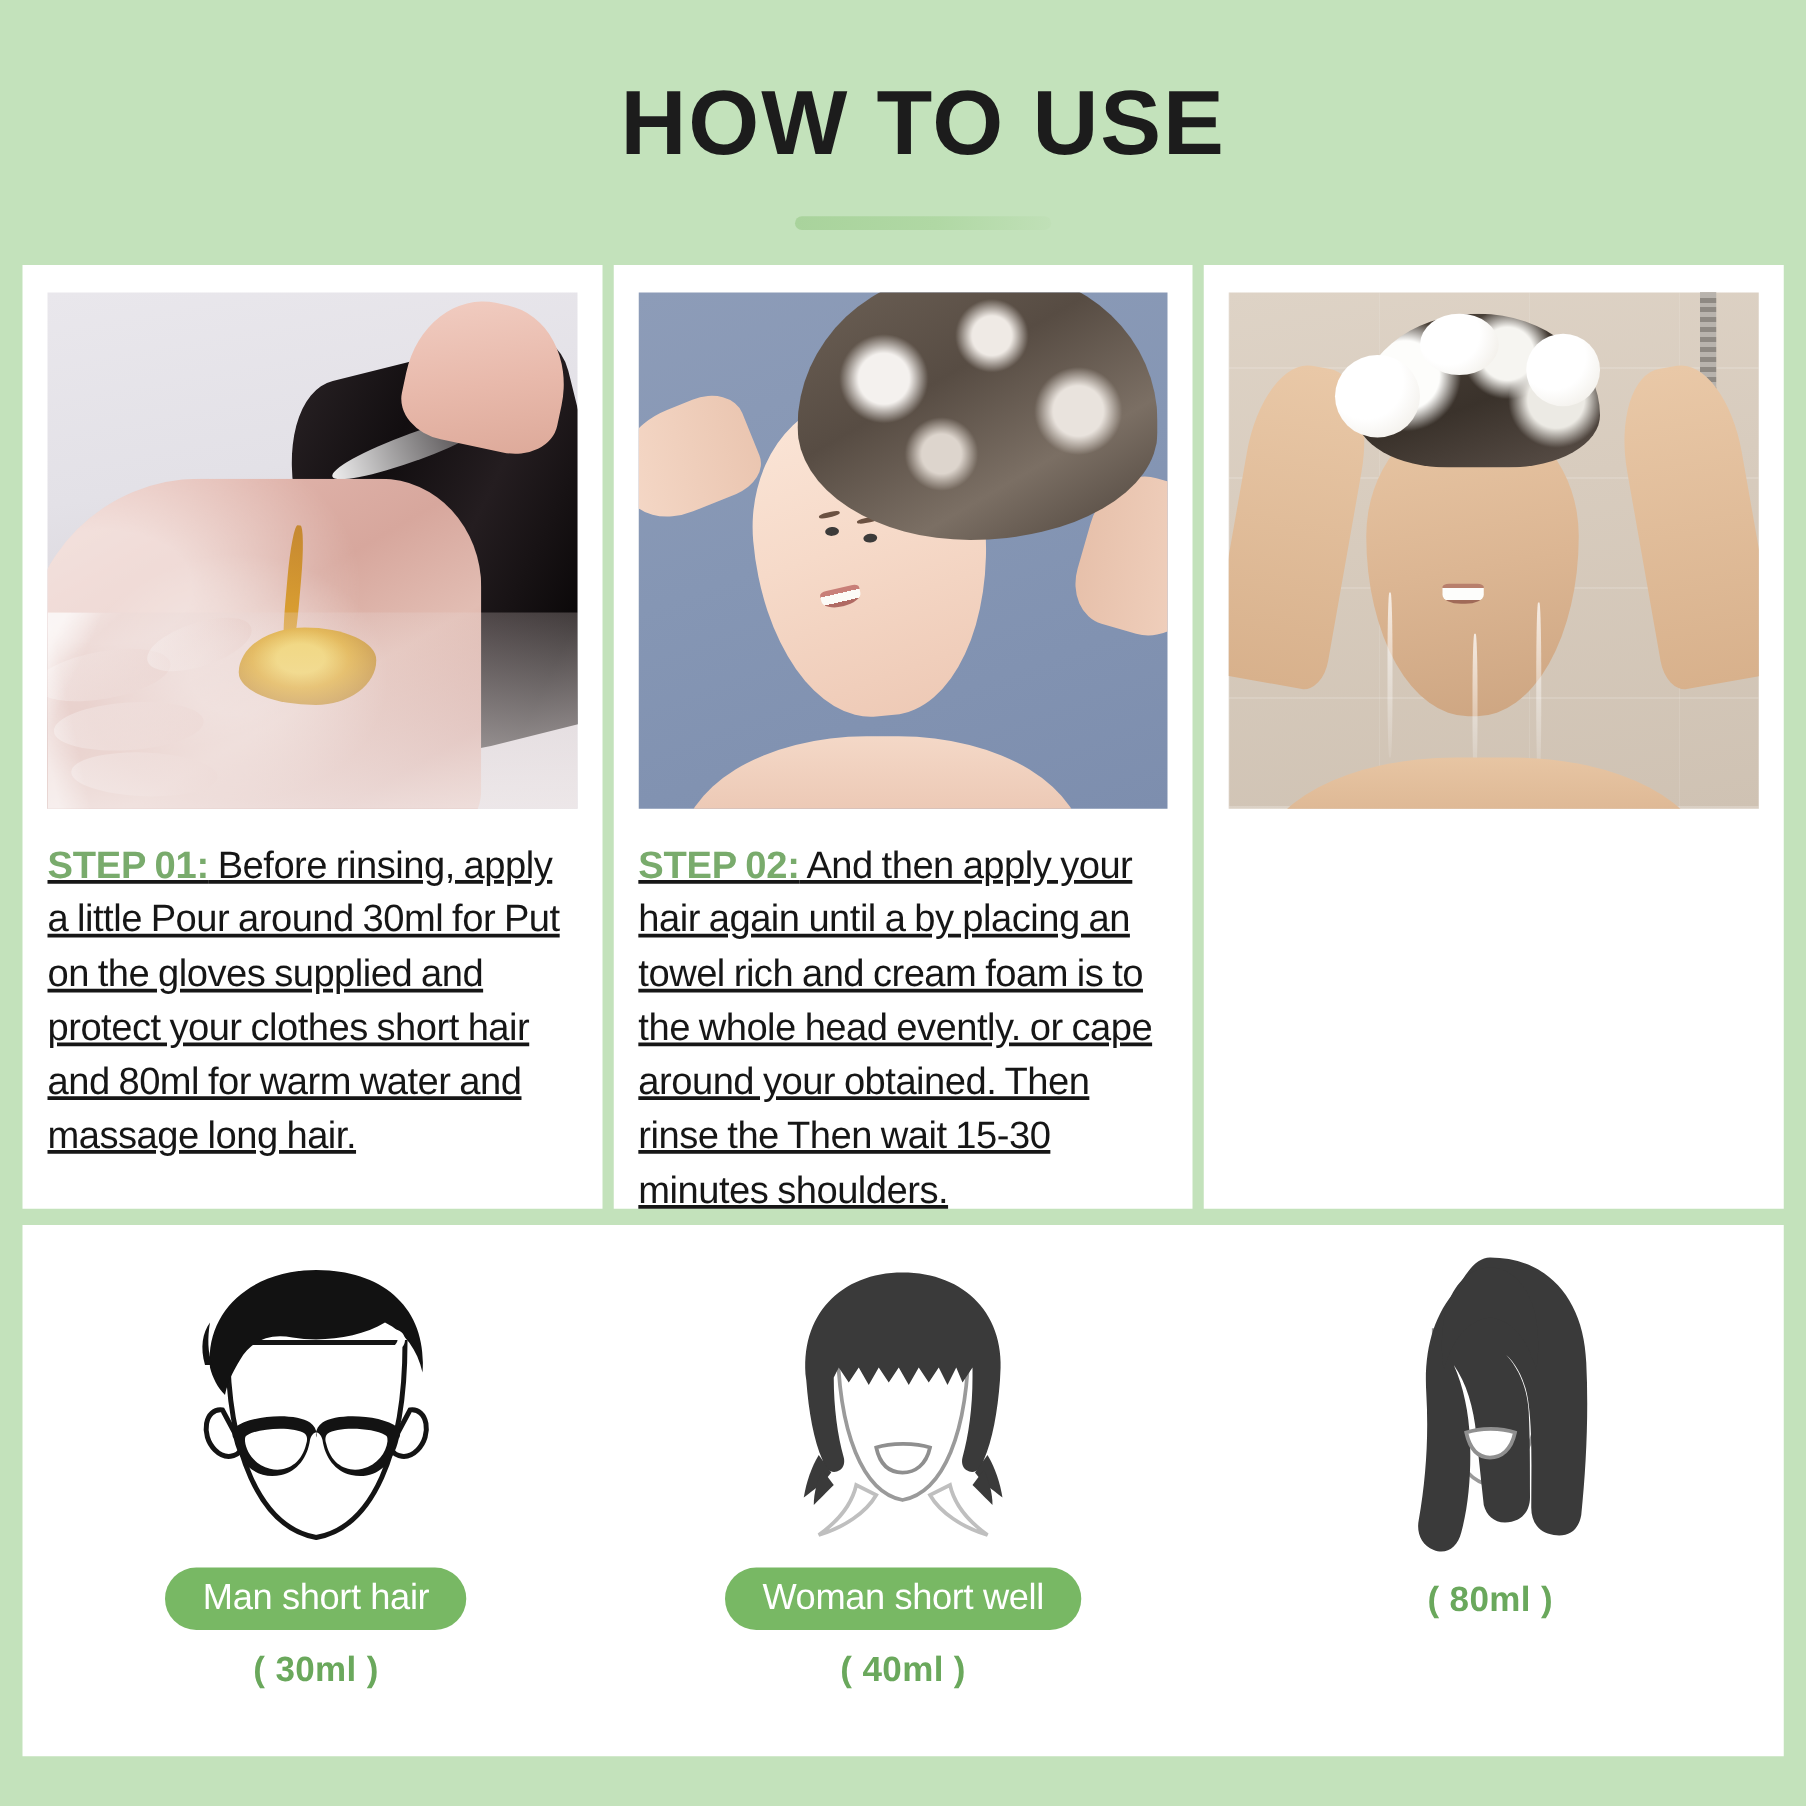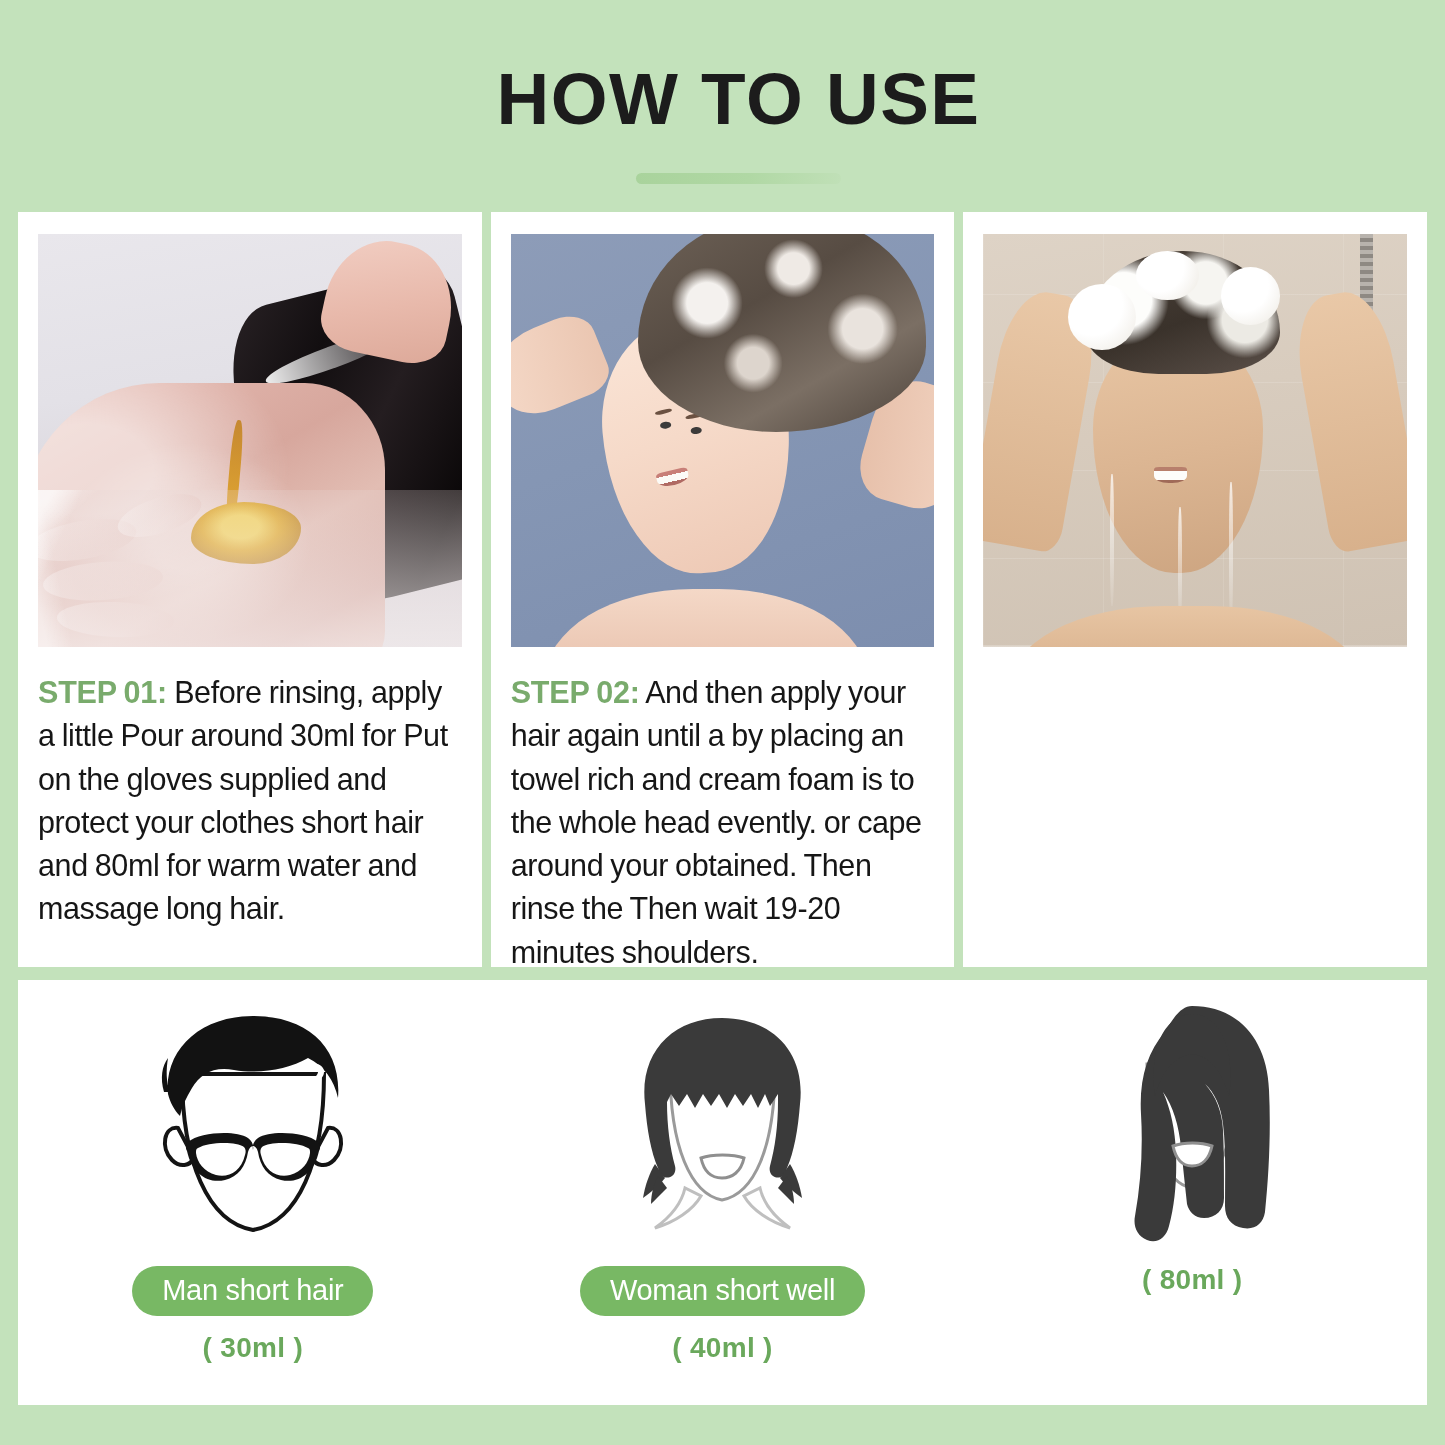--- a/index.html
+++ b/index.html
@@ -306,20 +306,21 @@
 
   
   .step-text {
     margin-top: 24px;
     font-size: 30.5px;
     line-height: 1.42;
     color: #161616;
     font-family: "Liberation Sans", sans-serif;
     letter-spacing: -0.4px;
     word-spacing: -1px;
+    text-decoration: underline;
   }
   .step-label {
     color: #79ab6c;
     font-weight: 700;
     letter-spacing: -0.2px;
   }
 
   
   .bottom {
     position: absolute;
@@ -341,21 +342,21 @@
   }
   .persona-figure {
     width: 250px;
     height: 250px;
     display: flex;
     align-items: flex-end;
     justify-content: center;
   }
   .persona-figure svg { display: block; }
   .pill {
-    margin-top: 18px;
+    margin-top: 6px;
     background: #78b864;
     color: #ffffff;
     border-radius: 999px;
     padding: 9px 30px 11px 30px;
     font-size: 29px;
     font-weight: 400;
     letter-spacing: -0.3px;
     white-space: nowrap;
     line-height: 1.05;
   }
@@ -403,21 +404,21 @@
         <div class="face">
           <div class="brow b1"></div>
           <div class="brow b2"></div>
           <div class="eye e1"></div>
           <div class="eye e2"></div>
           <div class="smile"></div>
         </div>
         <div class="hair"></div>
         <div class="shoulder"></div>
       </div>
-      <div class="step-text"><span class="step-label">STEP 02:</span><span>  And then apply your hair again until a by placing an towel rich and cream foam is to the whole head evently. or cape around your obtained. Then rinse the Then wait 19-20 minutes shoulders.</span></div>
+      <div class="step-text"><span class="step-label">STEP 02:</span><span>  And then apply your hair again until a by placing an towel rich and cream foam is to the whole head evently. or cape around your obtained. Then rinse the Then wait 15-30 minutes shoulders.</span></div>
     </div>
 
     <div class="card">
       <div class="photo ph3">
         <div class="tile"></div>
         <div class="hose"></div>
         <div class="arm arm-l"></div>
         <div class="arm arm-r"></div>
         <div class="face">
           <div class="smile"></div>

